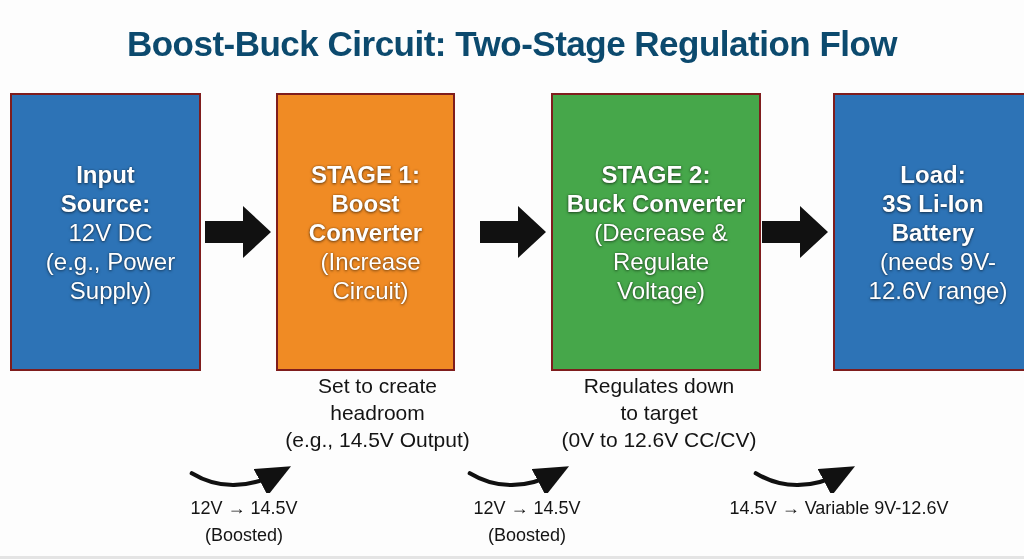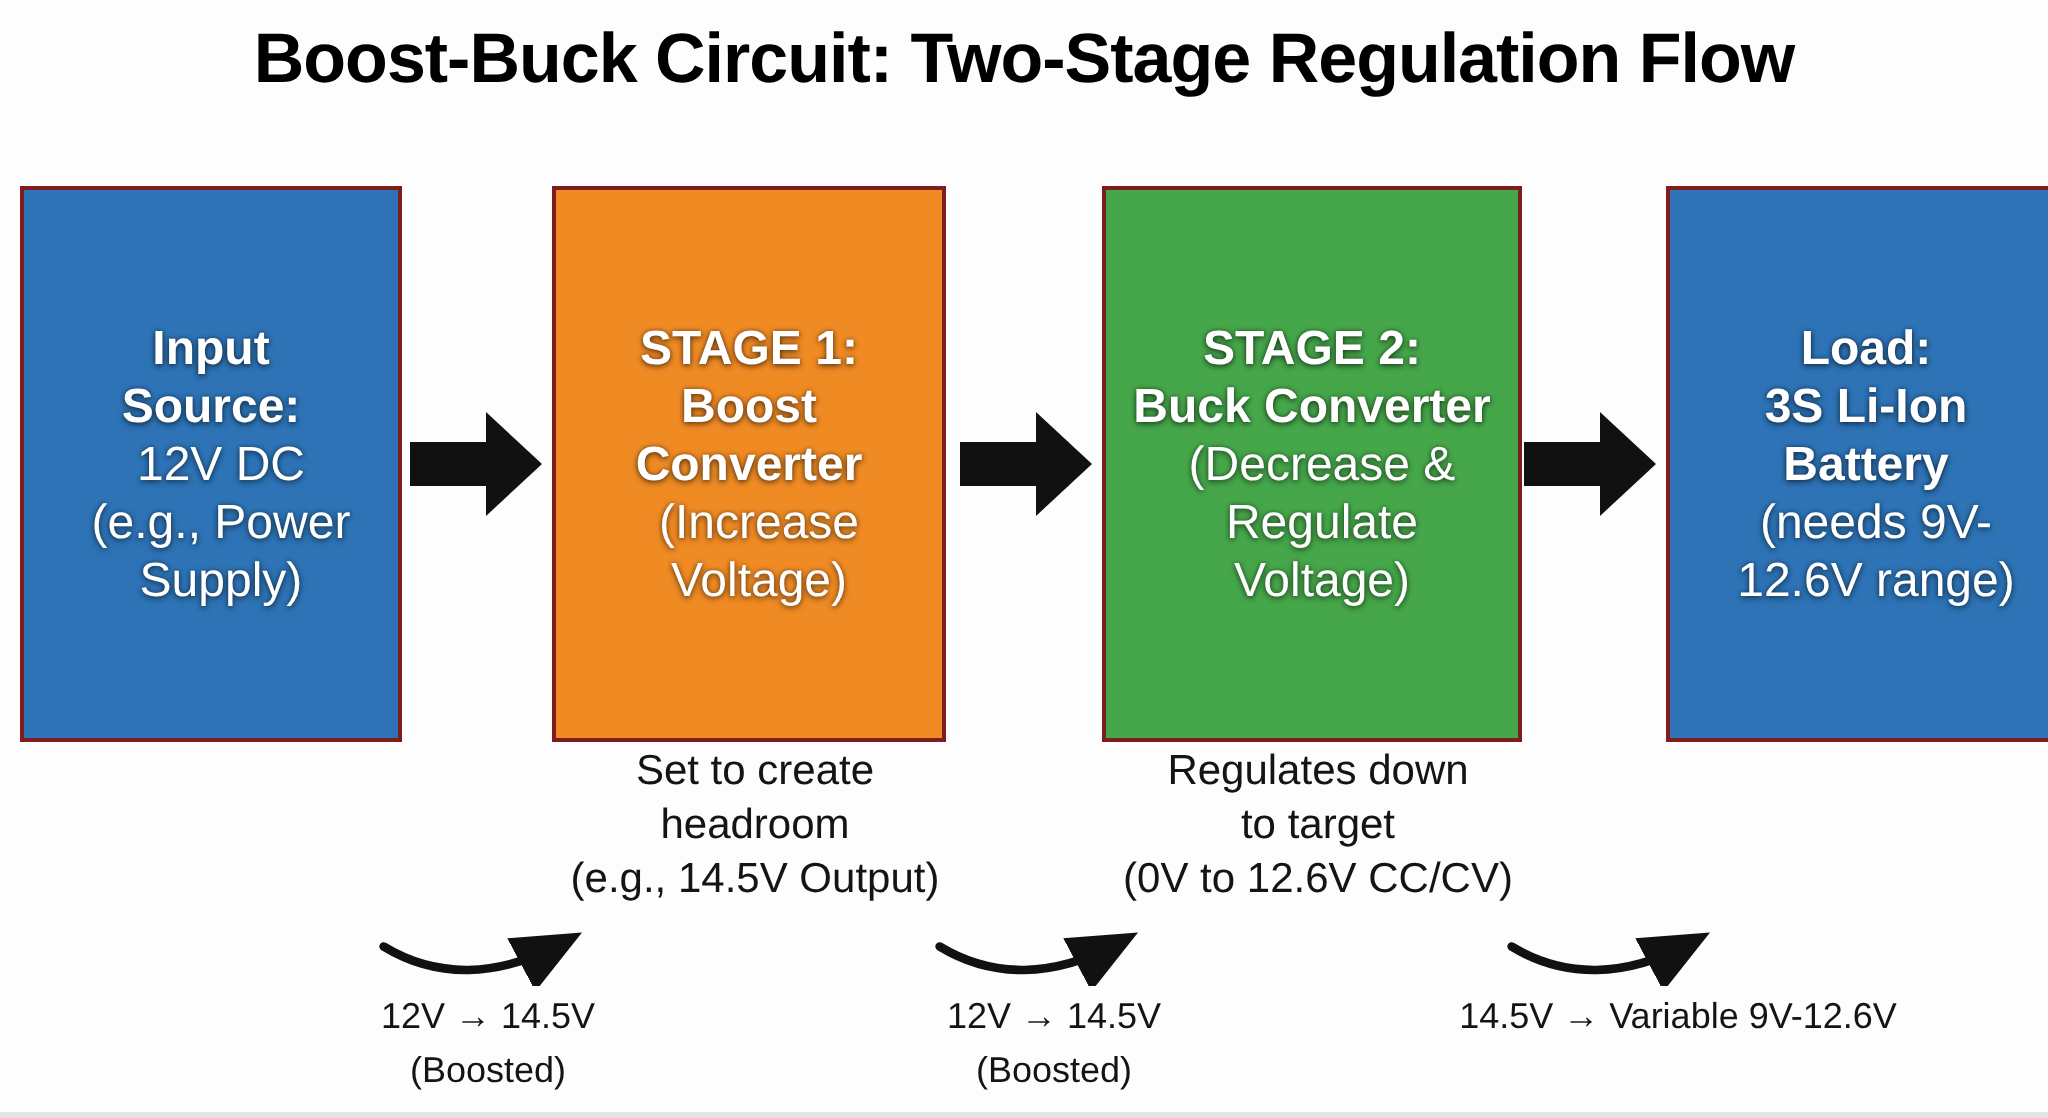--- a/index.html
+++ b/index.html
@@ -9,28 +9,28 @@
   .canvas {
     position: relative;
     width: 1024px;
     height: 559px;
     background: #fdfdfd;
     overflow: hidden;
   }
 
   .title {
     position: absolute;
-    top: 10px;
+    top: 24px;
     left: 0;
     width: 100%;
     text-align: center;
     font-size: 35px;
     font-weight: bold;
     letter-spacing: -0.5px;
-    color: #000000;
+    color: #0c4a6e;
   }
 
   .stage-box {
     position: absolute;
     top: 93px;
     height: 278px;
     border: 2px solid #7f1d1d;
     display: flex;
     flex-direction: column;
     align-items: center;
@@ -47,21 +47,21 @@
     text-shadow: 0 1px 3px rgba(0,0,0,0.55), 0 0 2px rgba(0,0,0,0.35);
   }
   .stage-box .normal-text {
     font-weight: normal;
     white-space: pre-line;
     text-shadow: 0 1px 3px rgba(0,0,0,0.5), 0 0 2px rgba(0,0,0,0.3);
     margin-left: 10px;
   }
 
   .box-input { left: 10px;  width: 191px; }
-  .box-boost { left: 276px; width: 197px; }
+  .box-boost { left: 276px; width: 179px; }
   .box-buck  { left: 551px; width: 210px; }
   .box-load  { left: 833px; width: 200px; }
 
   .block-arrow {
     position: absolute;
     top: 204px;
     width: 66px;
     height: 56px;
     color: #111111;
   }
@@ -127,21 +127,21 @@
     <div class="normal-text">12V DC
 (e.g., Power
 Supply)</div>
   </div>
 
   <div class="stage-box box-boost" style="background-color: rgb(240, 139, 36);">
     <div class="bold-text">STAGE 1:
 Boost
 Converter</div>
     <div class="normal-text">(Increase
-Voltage)</div>
+Circuit)</div>
   </div>
 
   <div class="stage-box box-buck" style="background-color: rgb(70, 167, 74);">
     <div class="bold-text">STAGE 2:
 Buck Converter</div>
     <div class="normal-text">(Decrease &amp;
 Regulate
 Voltage)</div>
   </div>
 

